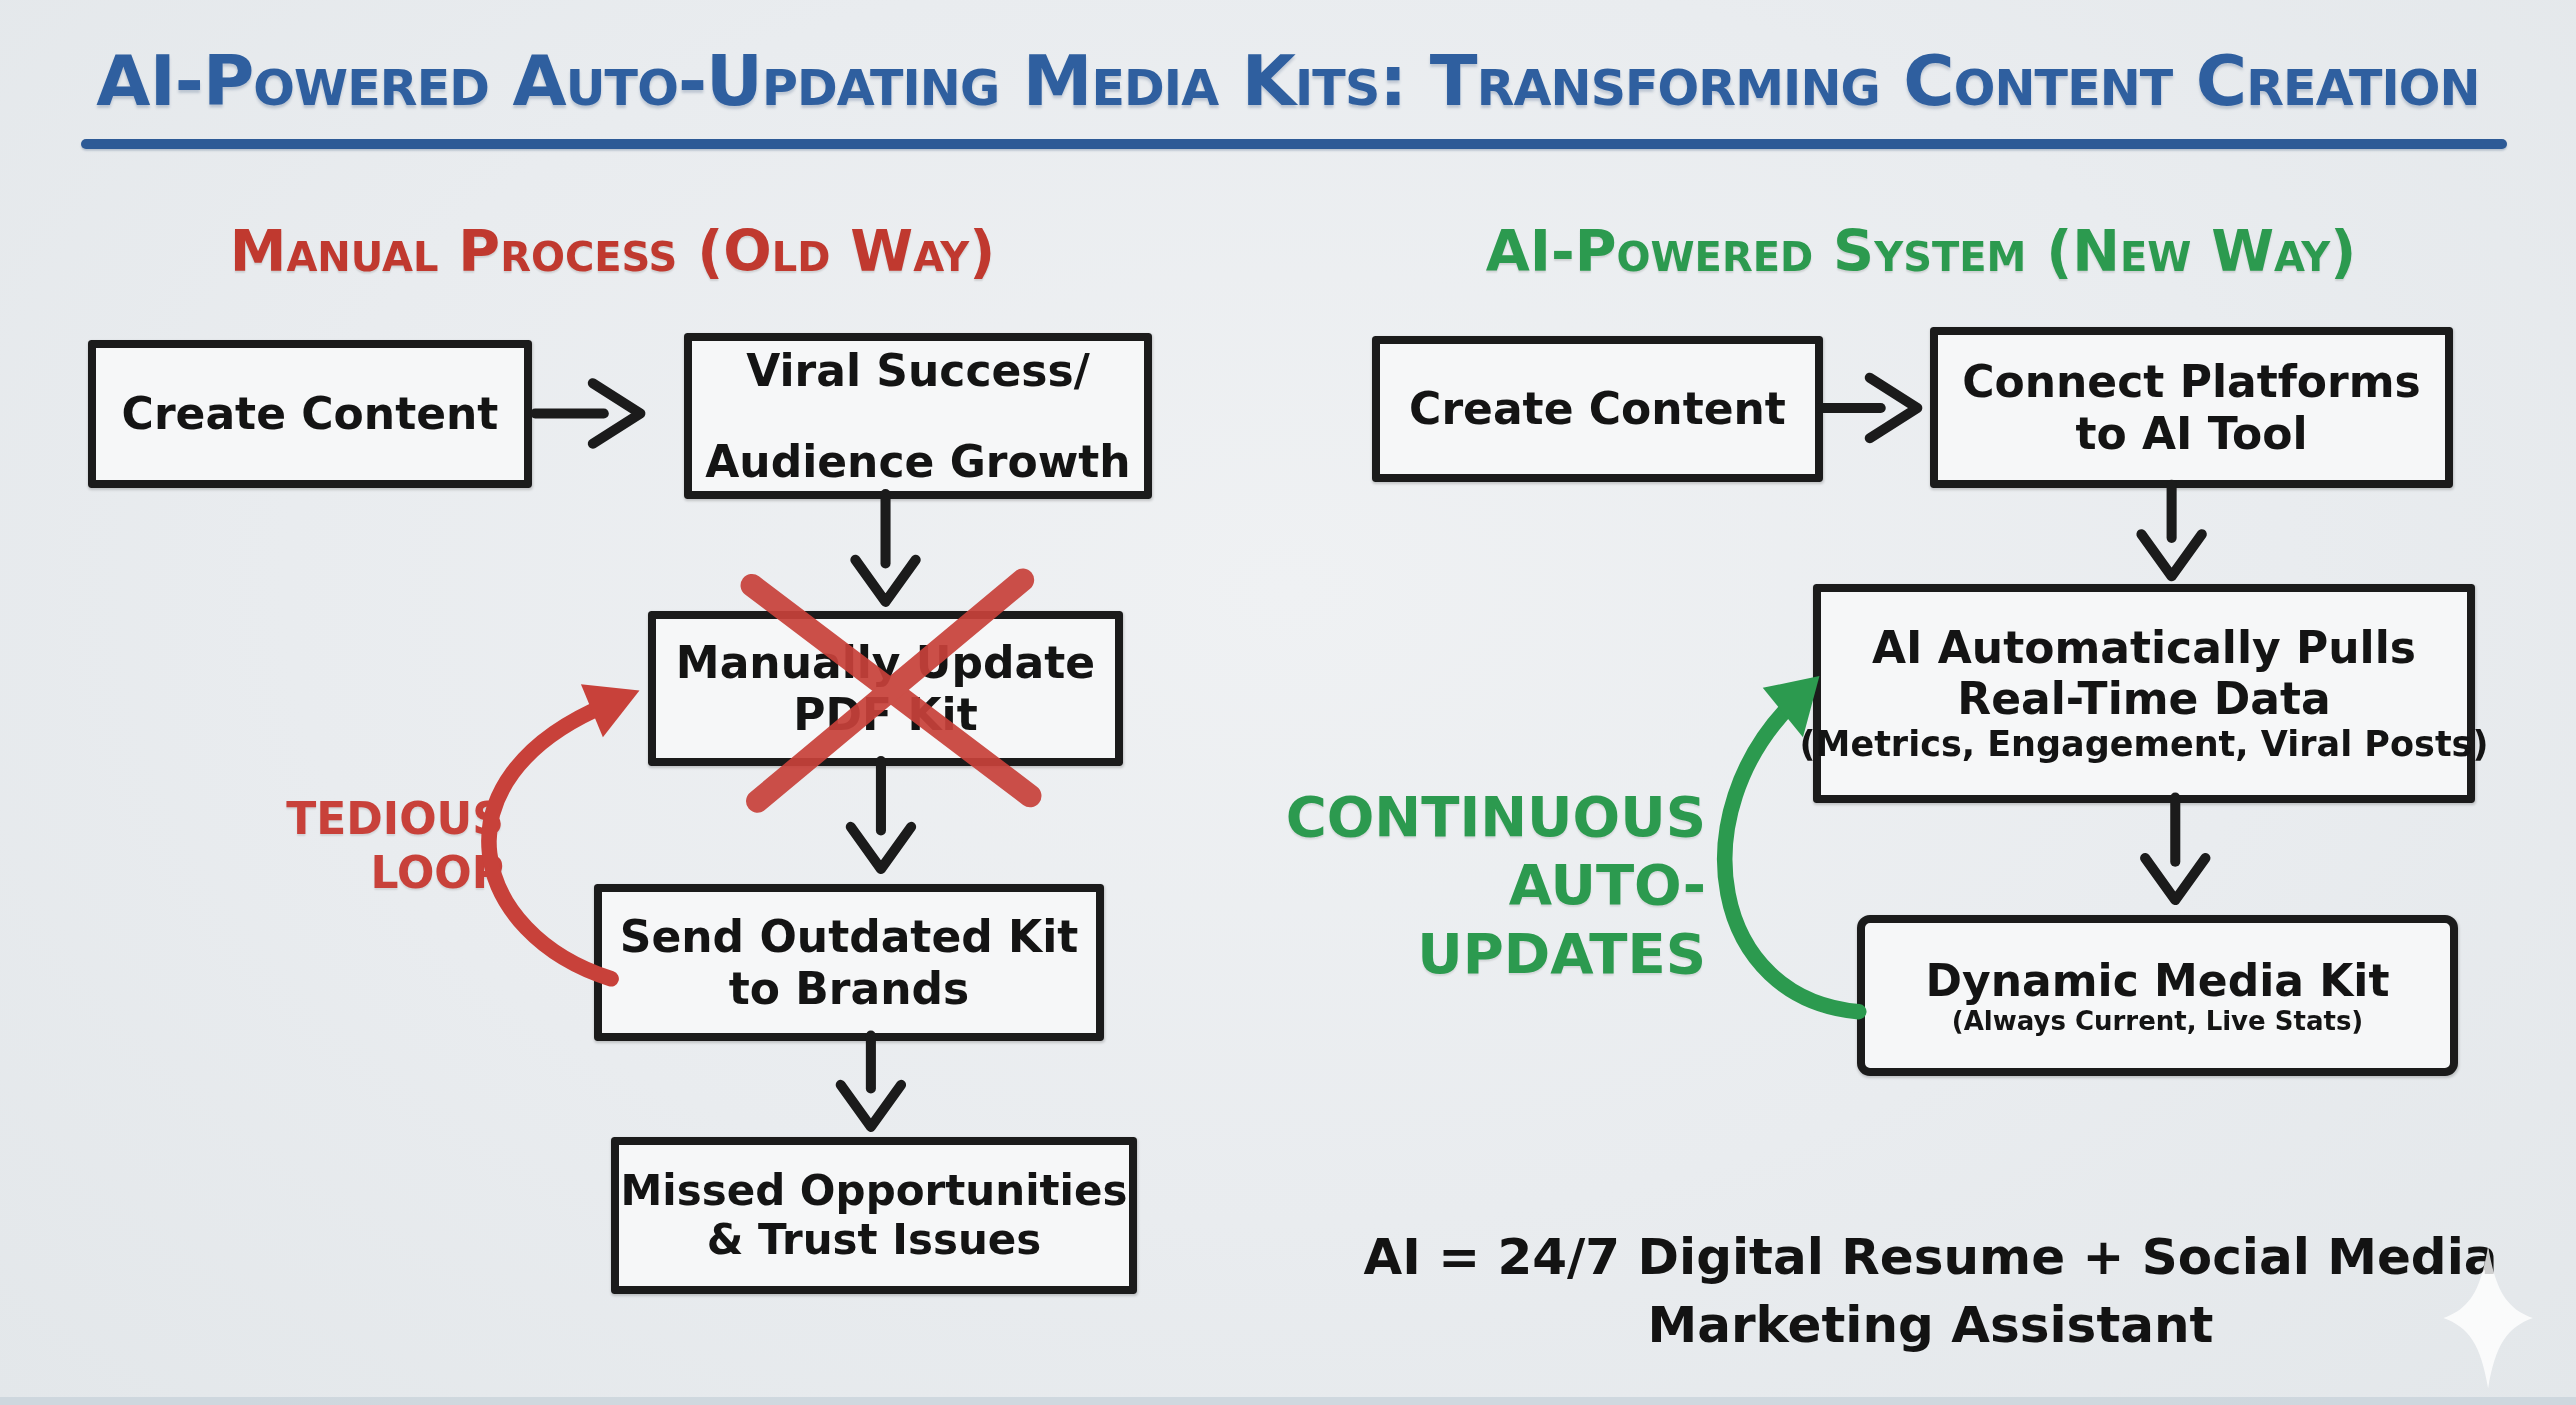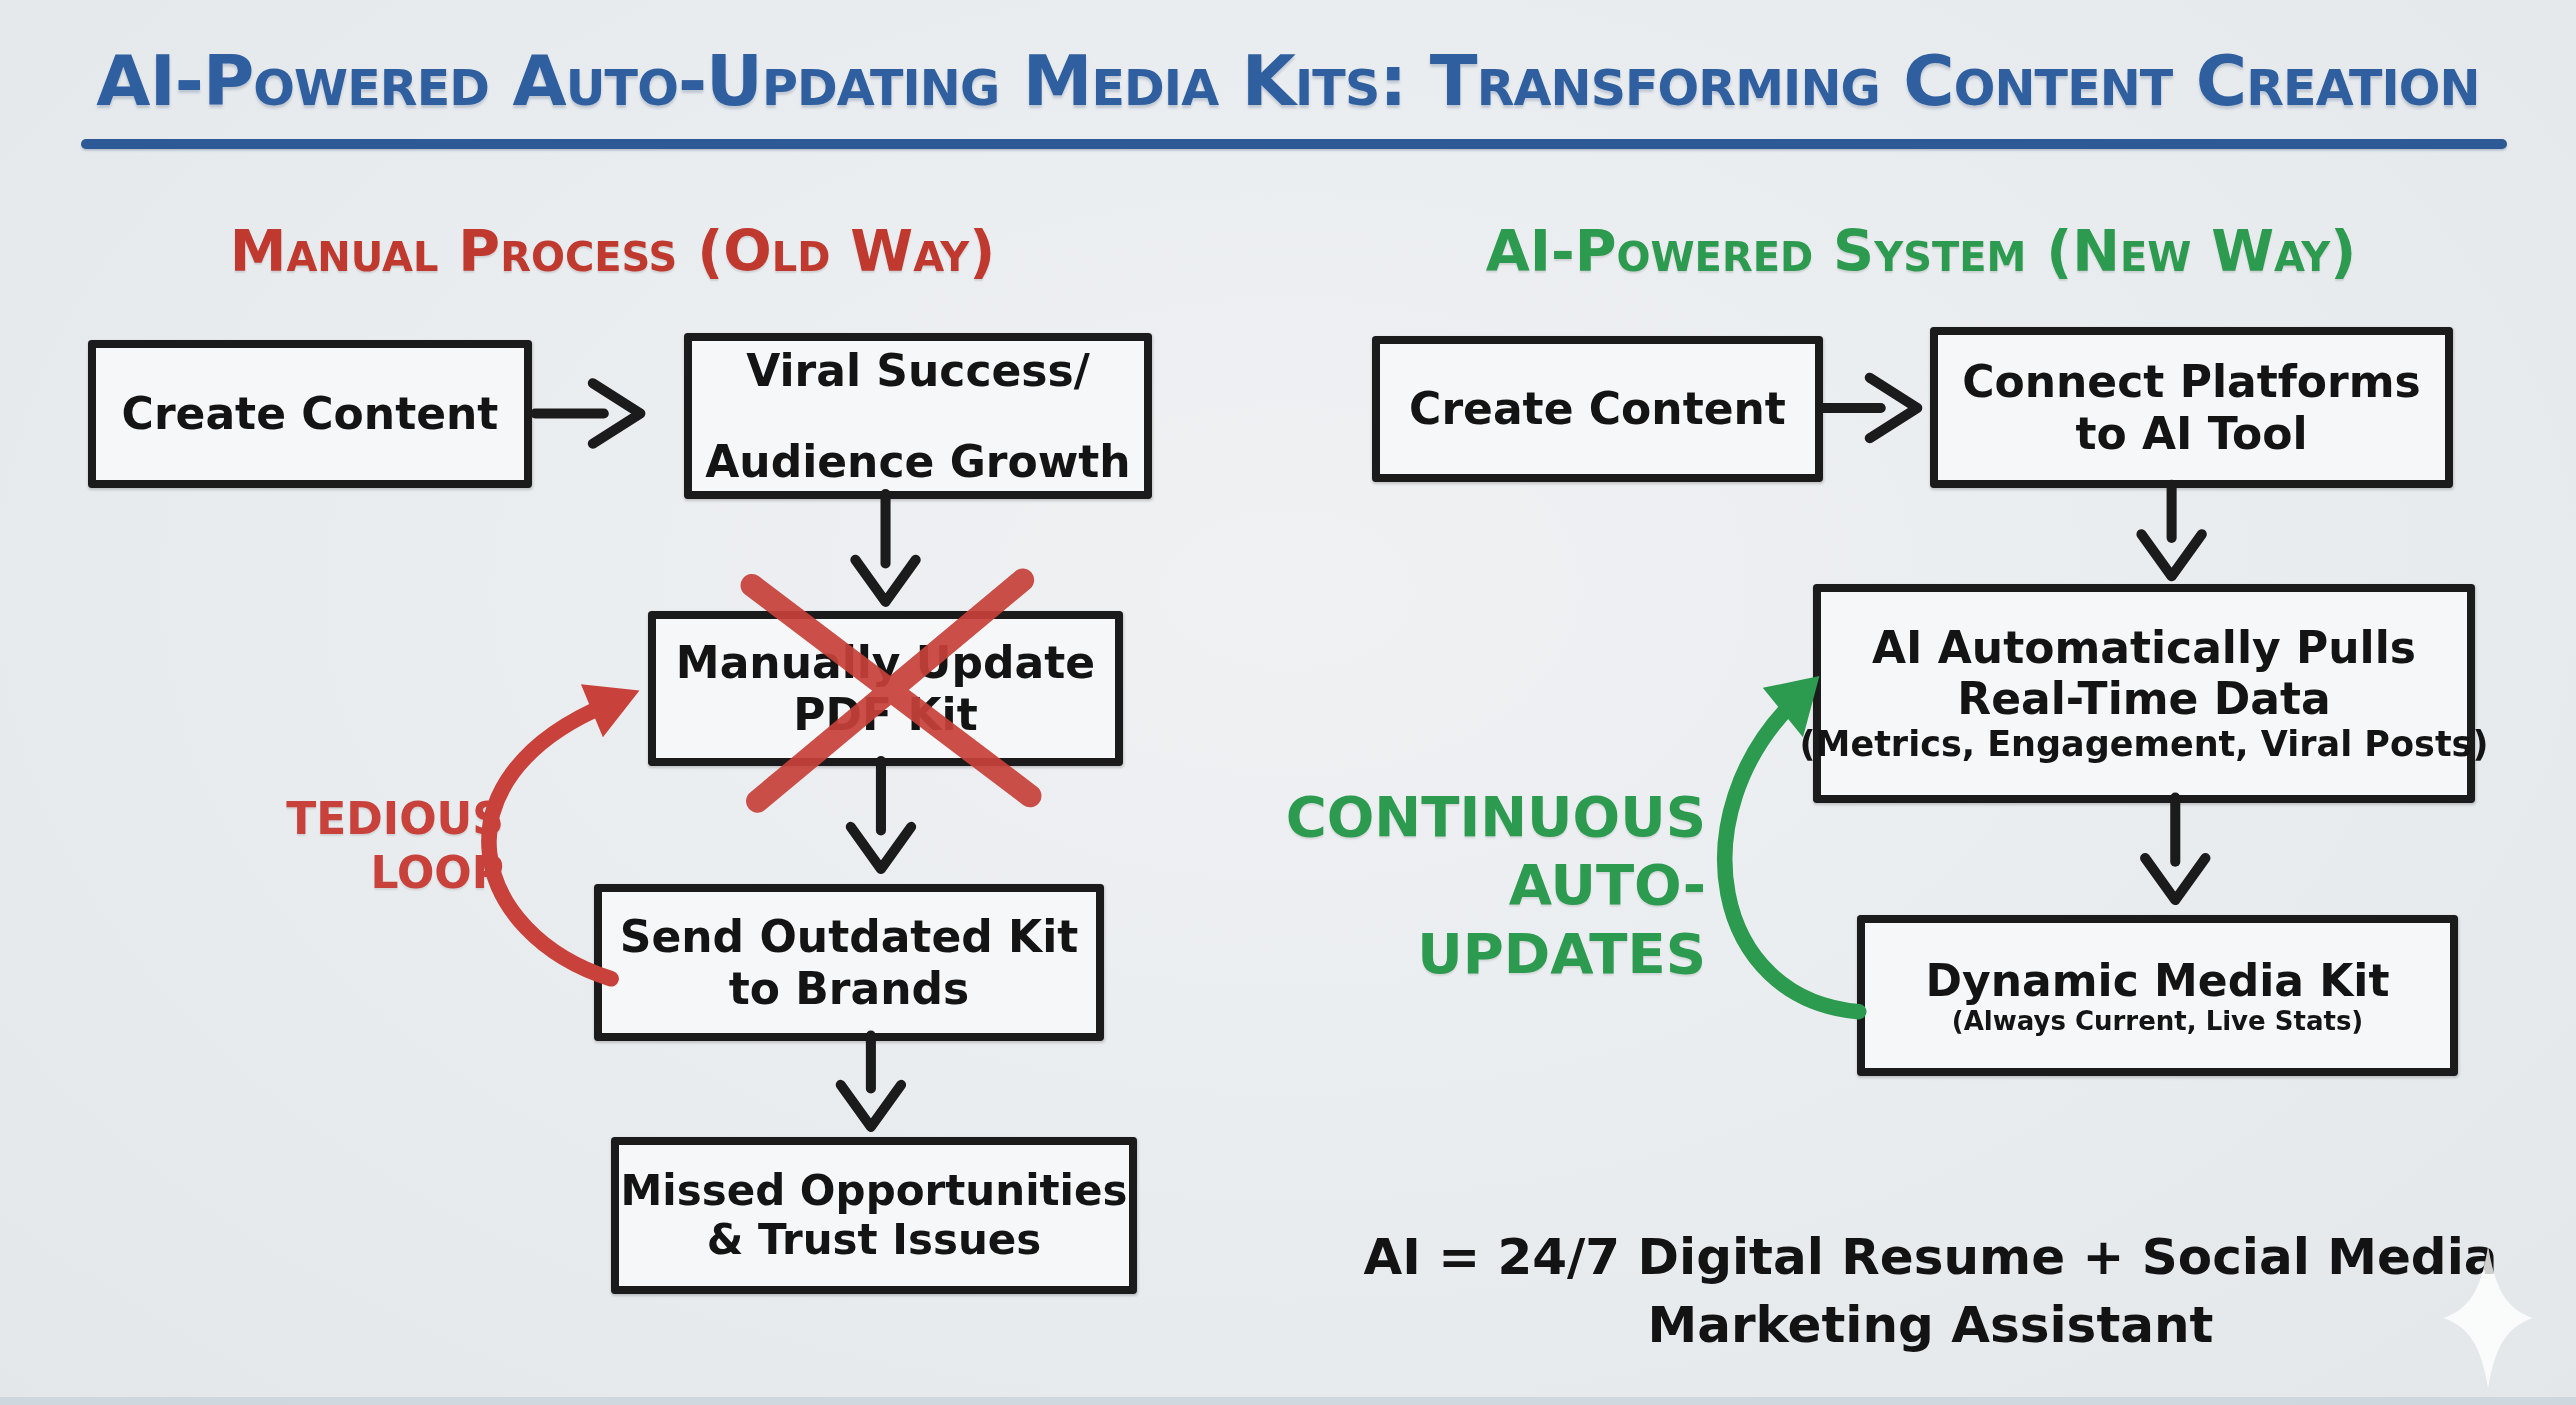--- a/index.html
+++ b/index.html
@@ -90,21 +90,21 @@
     <div class="l">Connect Platforms</div>
     <div class="l">to AI Tool</div>
   </div>
 
   <div class="box" style="left:1813px;top:584px;width:646px;height:203px;">
     <div class="l">AI Automatically Pulls</div>
     <div class="l">Real-Time Data</div>
     <div class="s">(Metrics, Engagement, Viral Posts)</div>
   </div>
 
-  <div class="box" style="left:1857px;top:915px;width:585px;height:145px;">
+  <div class="box" style="left:1857px;top:915px;width:585px;height:145px;border-radius:13px;">
     <div class="l">Dynamic Media Kit</div>
     <div class="s" style="font-size:26px">(Always Current, Live Stats)</div>
   </div>
 
   <div class="floating-label lbl-red" style="left:220px;top:792px;width:284px;">TEDIOUS
 LOOP</div>
   <div class="floating-label lbl-green" style="left:1276px;top:783px;width:430px;">CONTINUOUS
 AUTO-UPDATES</div>
   <div class="footer-note" style="white-space:pre-line;">AI = 24/7 Digital Resume + Social Media
 Marketing Assistant</div>

